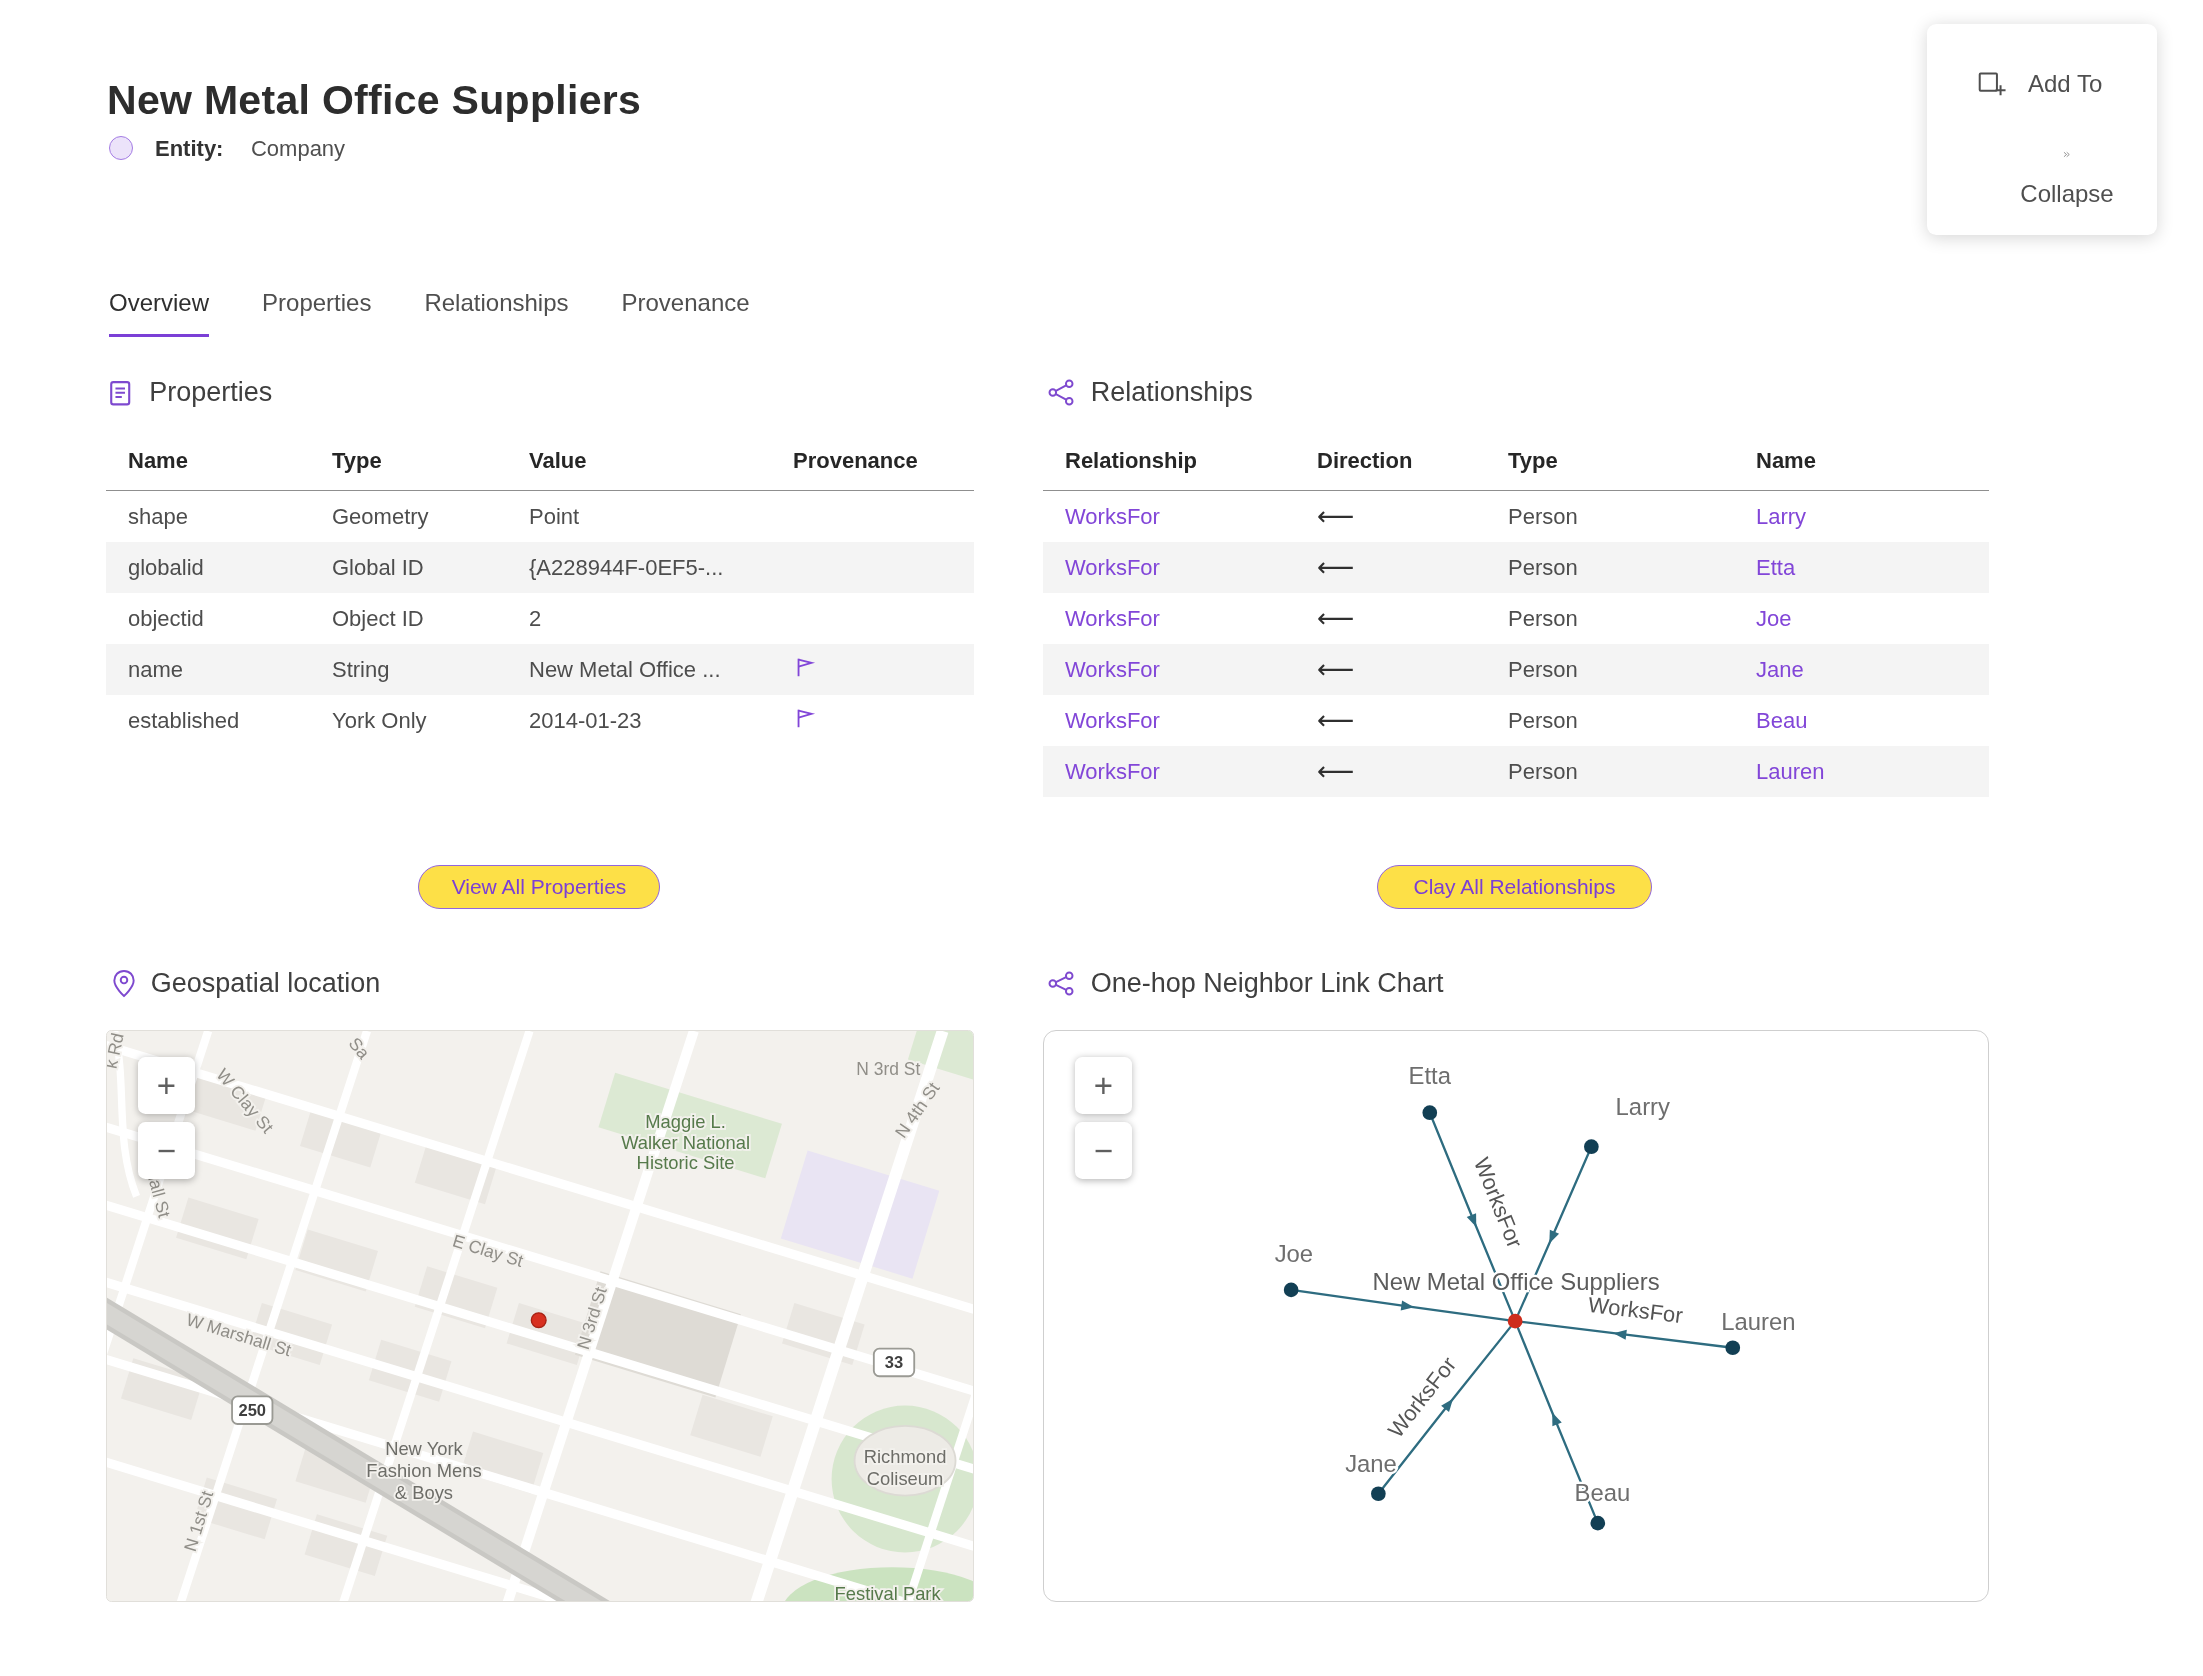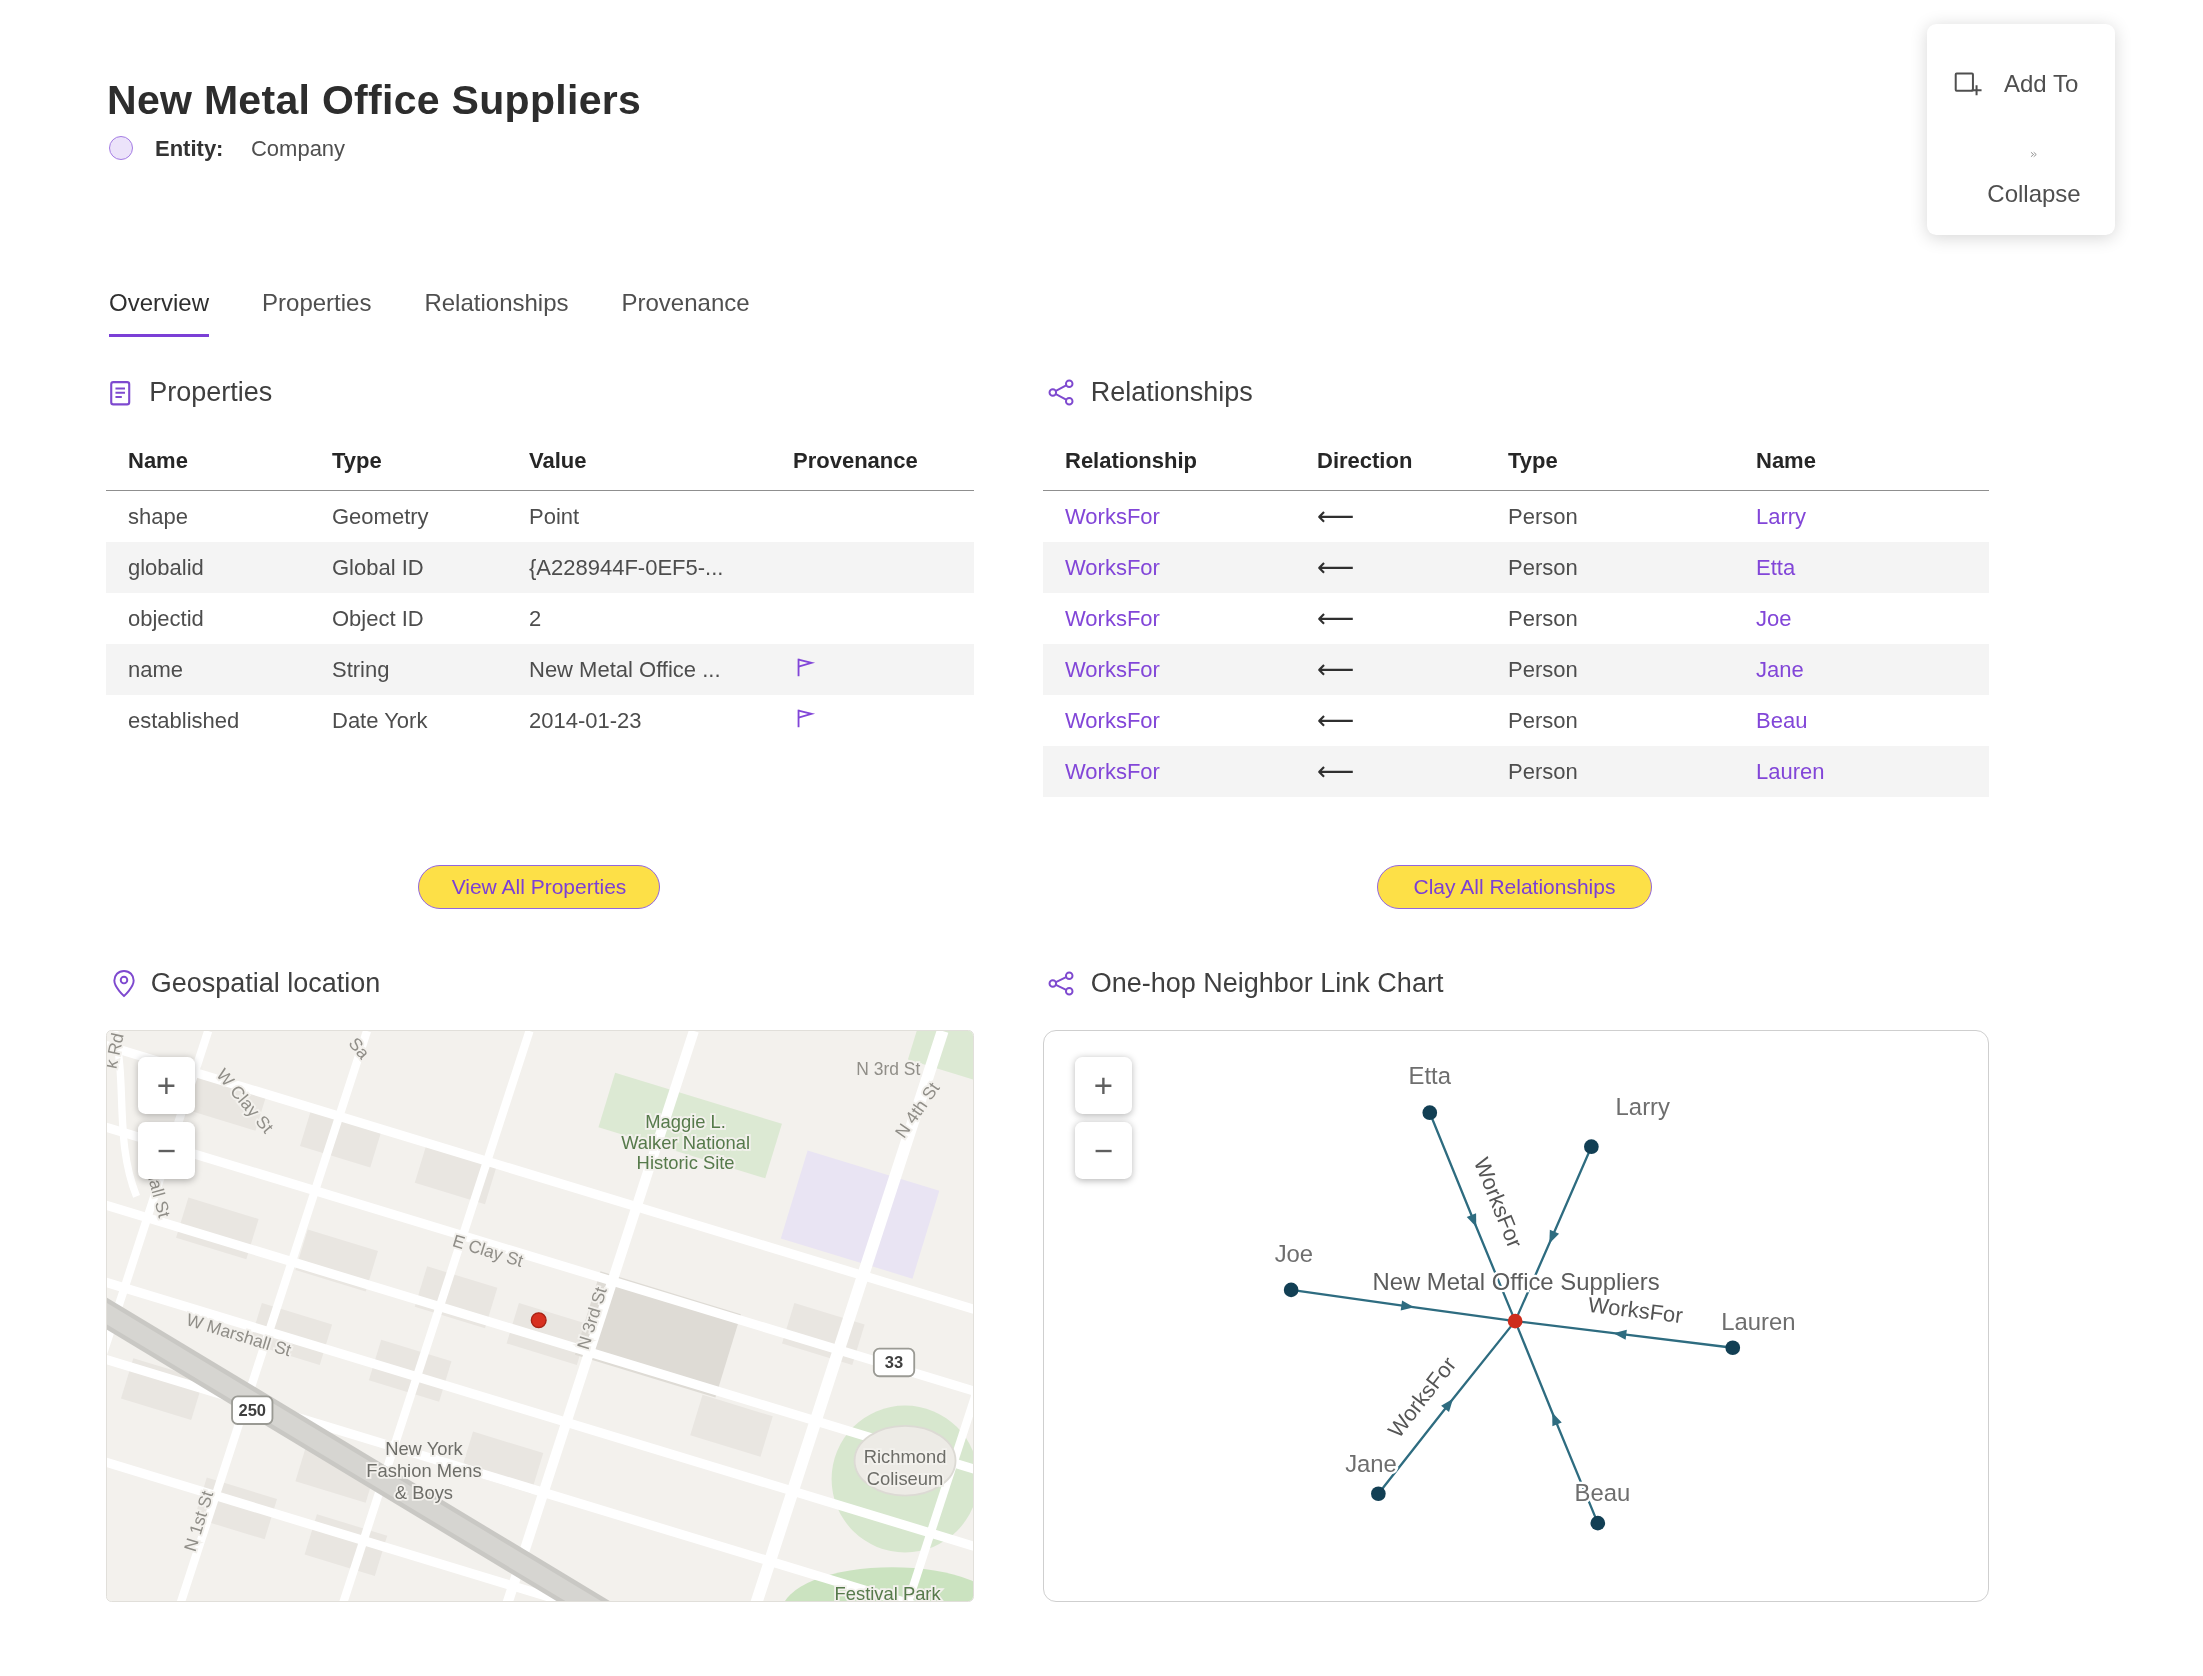--- a/index.html
+++ b/index.html
@@ -18,24 +18,24 @@
     display:flex; align-items:flex-start; gap:22px; font-size:22px; color:#4f4f4f;
   }
   .entity-dot {
     width:24px; height:24px; border-radius:50%;
     border:1.8px solid #a47ce4; background:#ece3fa;
   }
   .entity-row b { color:#333; margin-right:5.5px; }
 
   
   .actions {
-    position:absolute; left:1927px; top:24px; width:188px; height:211px;
+    position:absolute; left:1927px; top:24px; width:230px; height:211px;
     background:#fff; border-radius:9.2px;
     box-shadow:0 2.8px 16.5px rgba(0,0,0,.16);
-    padding:31px 0 0 26px;
+    padding:31px 0 0 50px;
   }
   .action {
     display:flex; align-items:center; gap:22px;
     font-size:24px; color:#4f4f4f; height:57px; cursor:pointer;
   }
   .action + .action { margin-top:39px;flex-direction:column; }
 
   
   .tabs { position:absolute; left:109px; top:289px; display:flex; gap:53px; font-size:24px; color:#4f4f4f; }
   .tab { padding-bottom:16.5px; cursor:pointer; }
@@ -202,21 +202,21 @@
     <div>New Metal Office ...</div>
     <div>
       <svg width="24" height="24" viewBox="0 0 26 26" fill="none" stroke="#8246d8" stroke-width="2">
         <path d="M6 23 V4"></path>
           <path d="M6 5 L20 8.5 L6 12.5"></path>
       </svg>
     </div>
   </div>
   <div class="trow">
     <div>established</div>
-    <div>Date York</div>
+    <div>York Only</div>
     <div>2014-01-23</div>
     <div>
       <svg width="24" height="24" viewBox="0 0 26 26" fill="none" stroke="#8246d8" stroke-width="2">
         <path d="M6 23 V4"></path>
           <path d="M6 5 L20 8.5 L6 12.5"></path>
       </svg>
     </div>
   </div>
 </div>
 

